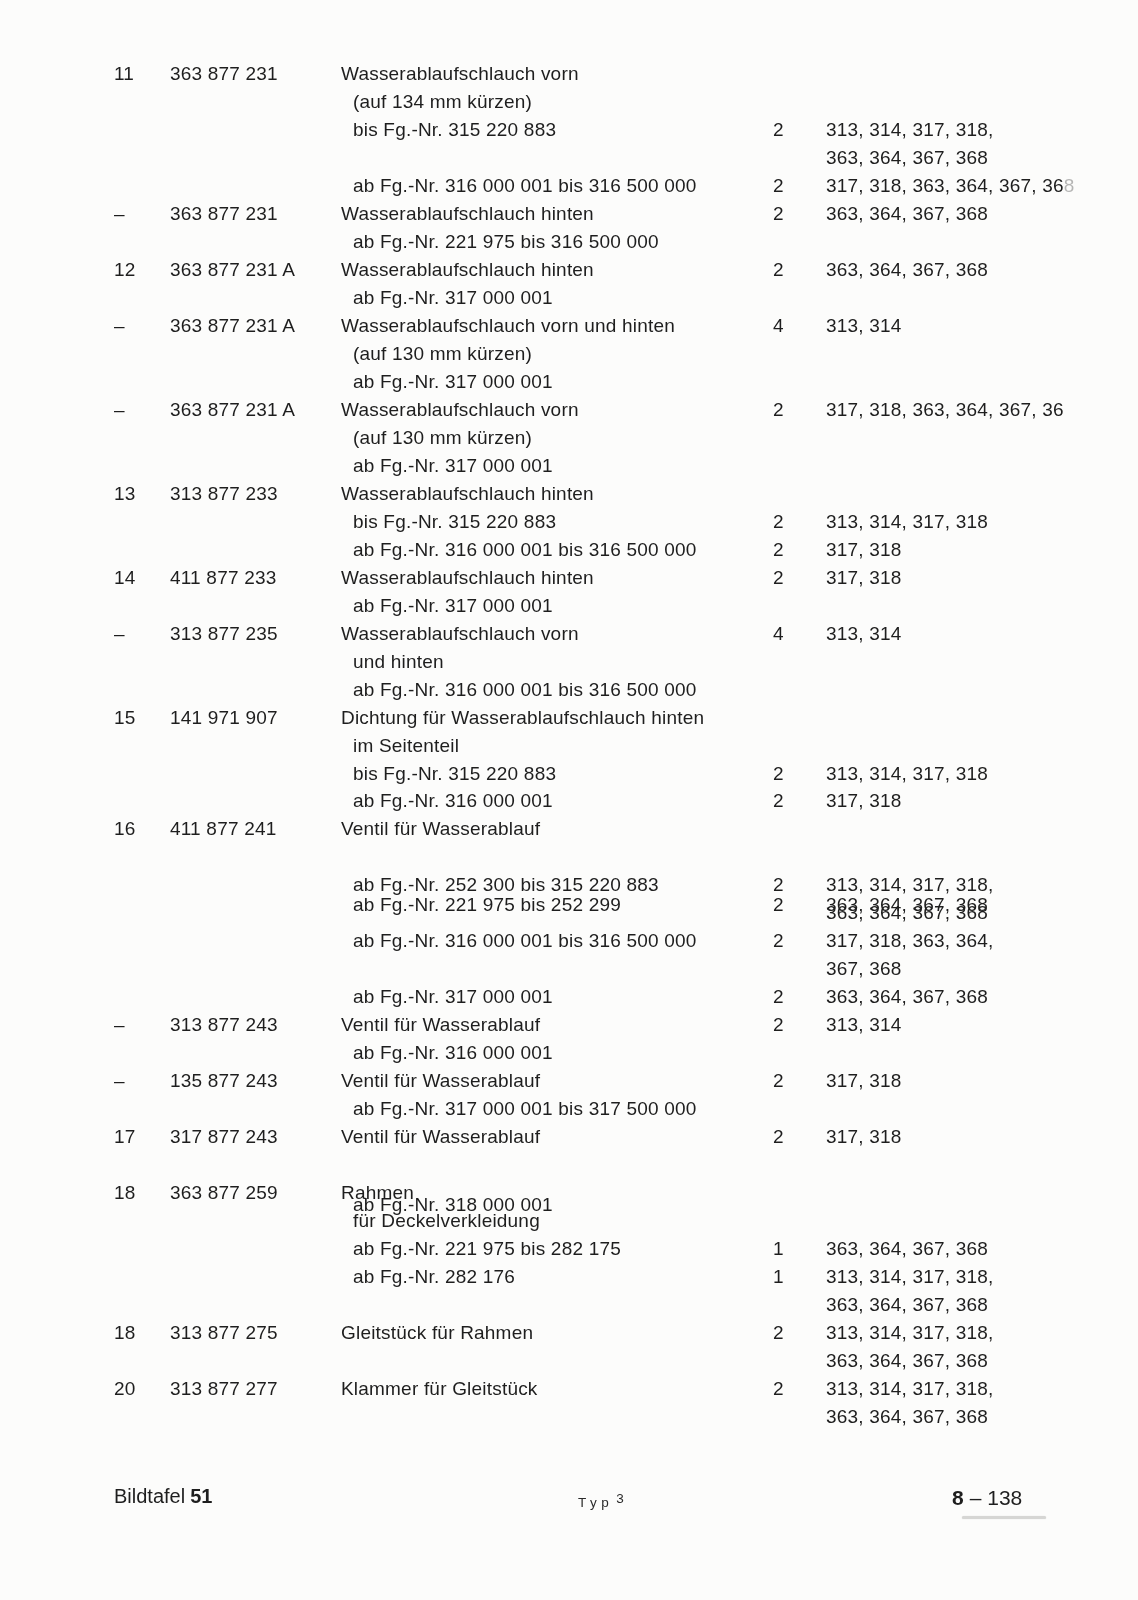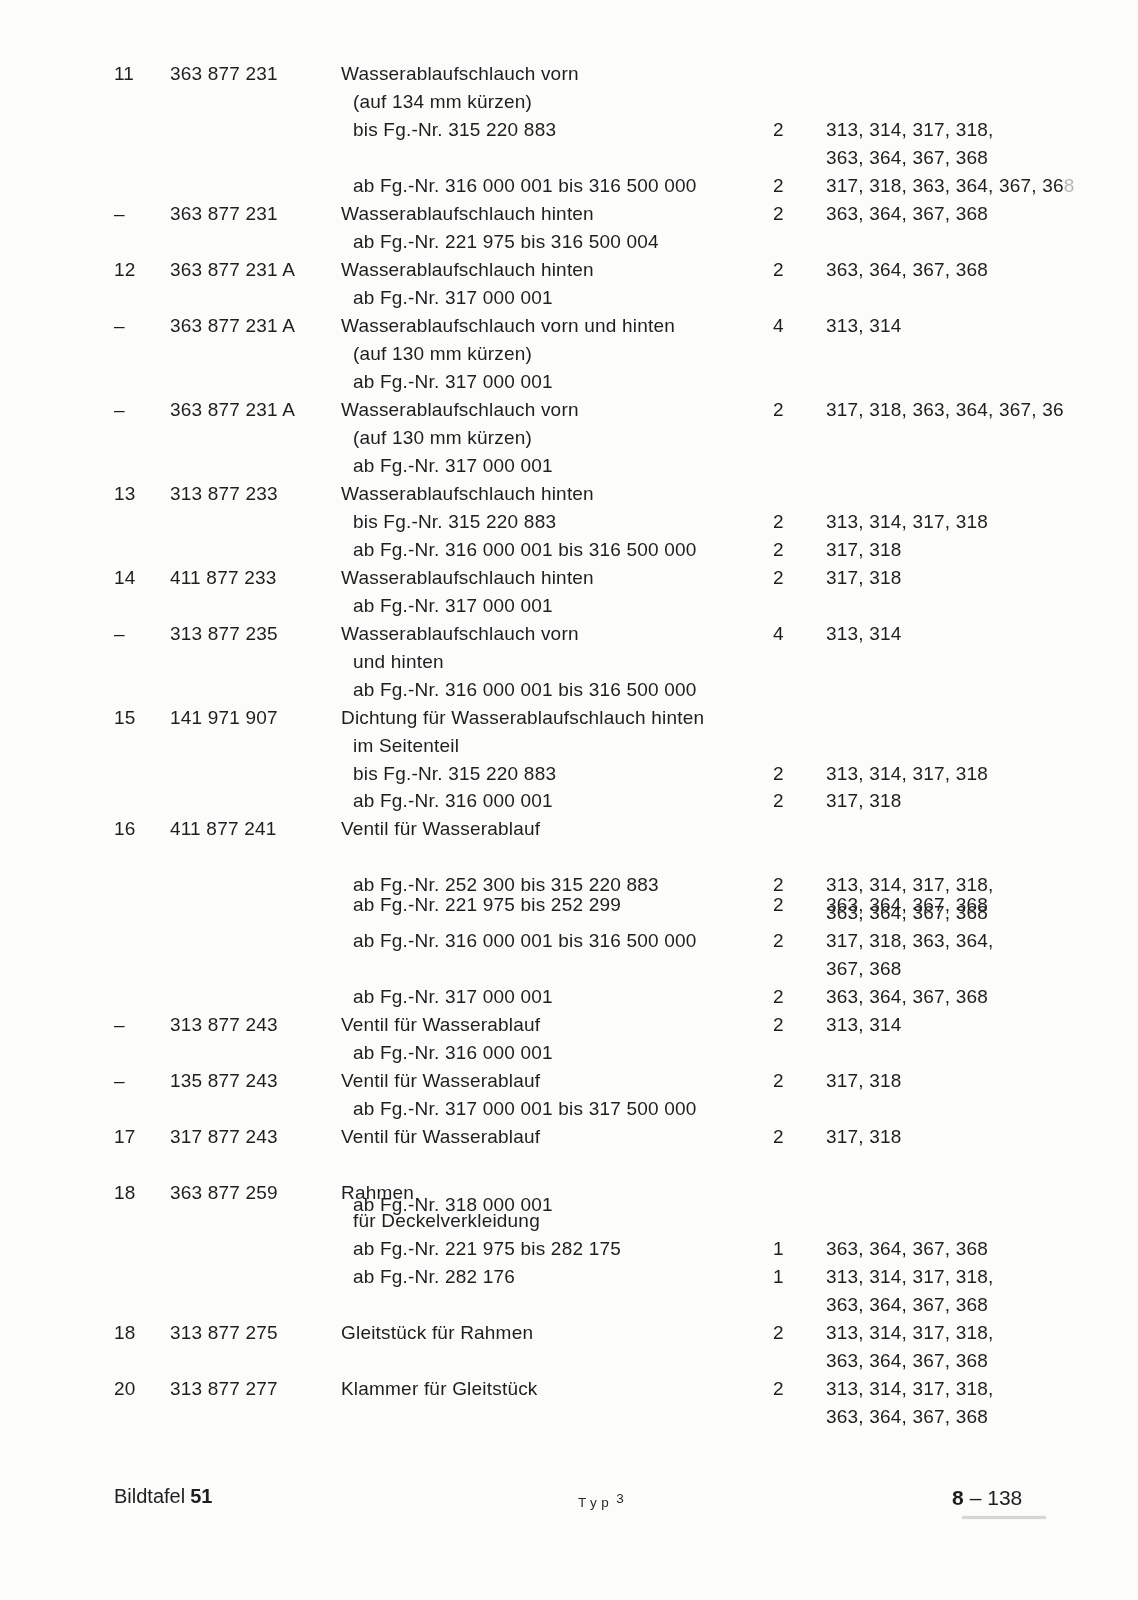--- a/index.html
+++ b/index.html
@@ -67,21 +67,21 @@
         <span class="c models"><span>317, 318, 363, 364, 367, 36</span><span class="faded">8</span></span>
       </div>
       <div class="line" style="top: 200px;">
         <span class="c pos">–</span>
         <span class="c part">363 877 231</span>
         <span class="c desc">Wasserablaufschlauch hinten</span>
         <span class="c qty">2</span>
         <span class="c models"><span>363, 364, 367, 368</span></span>
       </div>
       <div class="line" style="top: 228px;">
-        <span class="c desc ind">ab Fg.-Nr. 221 975 bis 316 500 004</span>
+        <span class="c desc ind">ab Fg.-Nr. 221 975 bis 316 500 000</span>
       </div>
       <div class="line" style="top: 256px;">
         <span class="c pos">12</span>
         <span class="c part">363 877 231 A</span>
         <span class="c desc">Wasserablaufschlauch hinten</span>
         <span class="c qty">2</span>
         <span class="c models"><span>363, 364, 367, 368</span></span>
       </div>
       <div class="line" style="top: 284px;">
         <span class="c desc ind">ab Fg.-Nr. 317 000 001</span>

